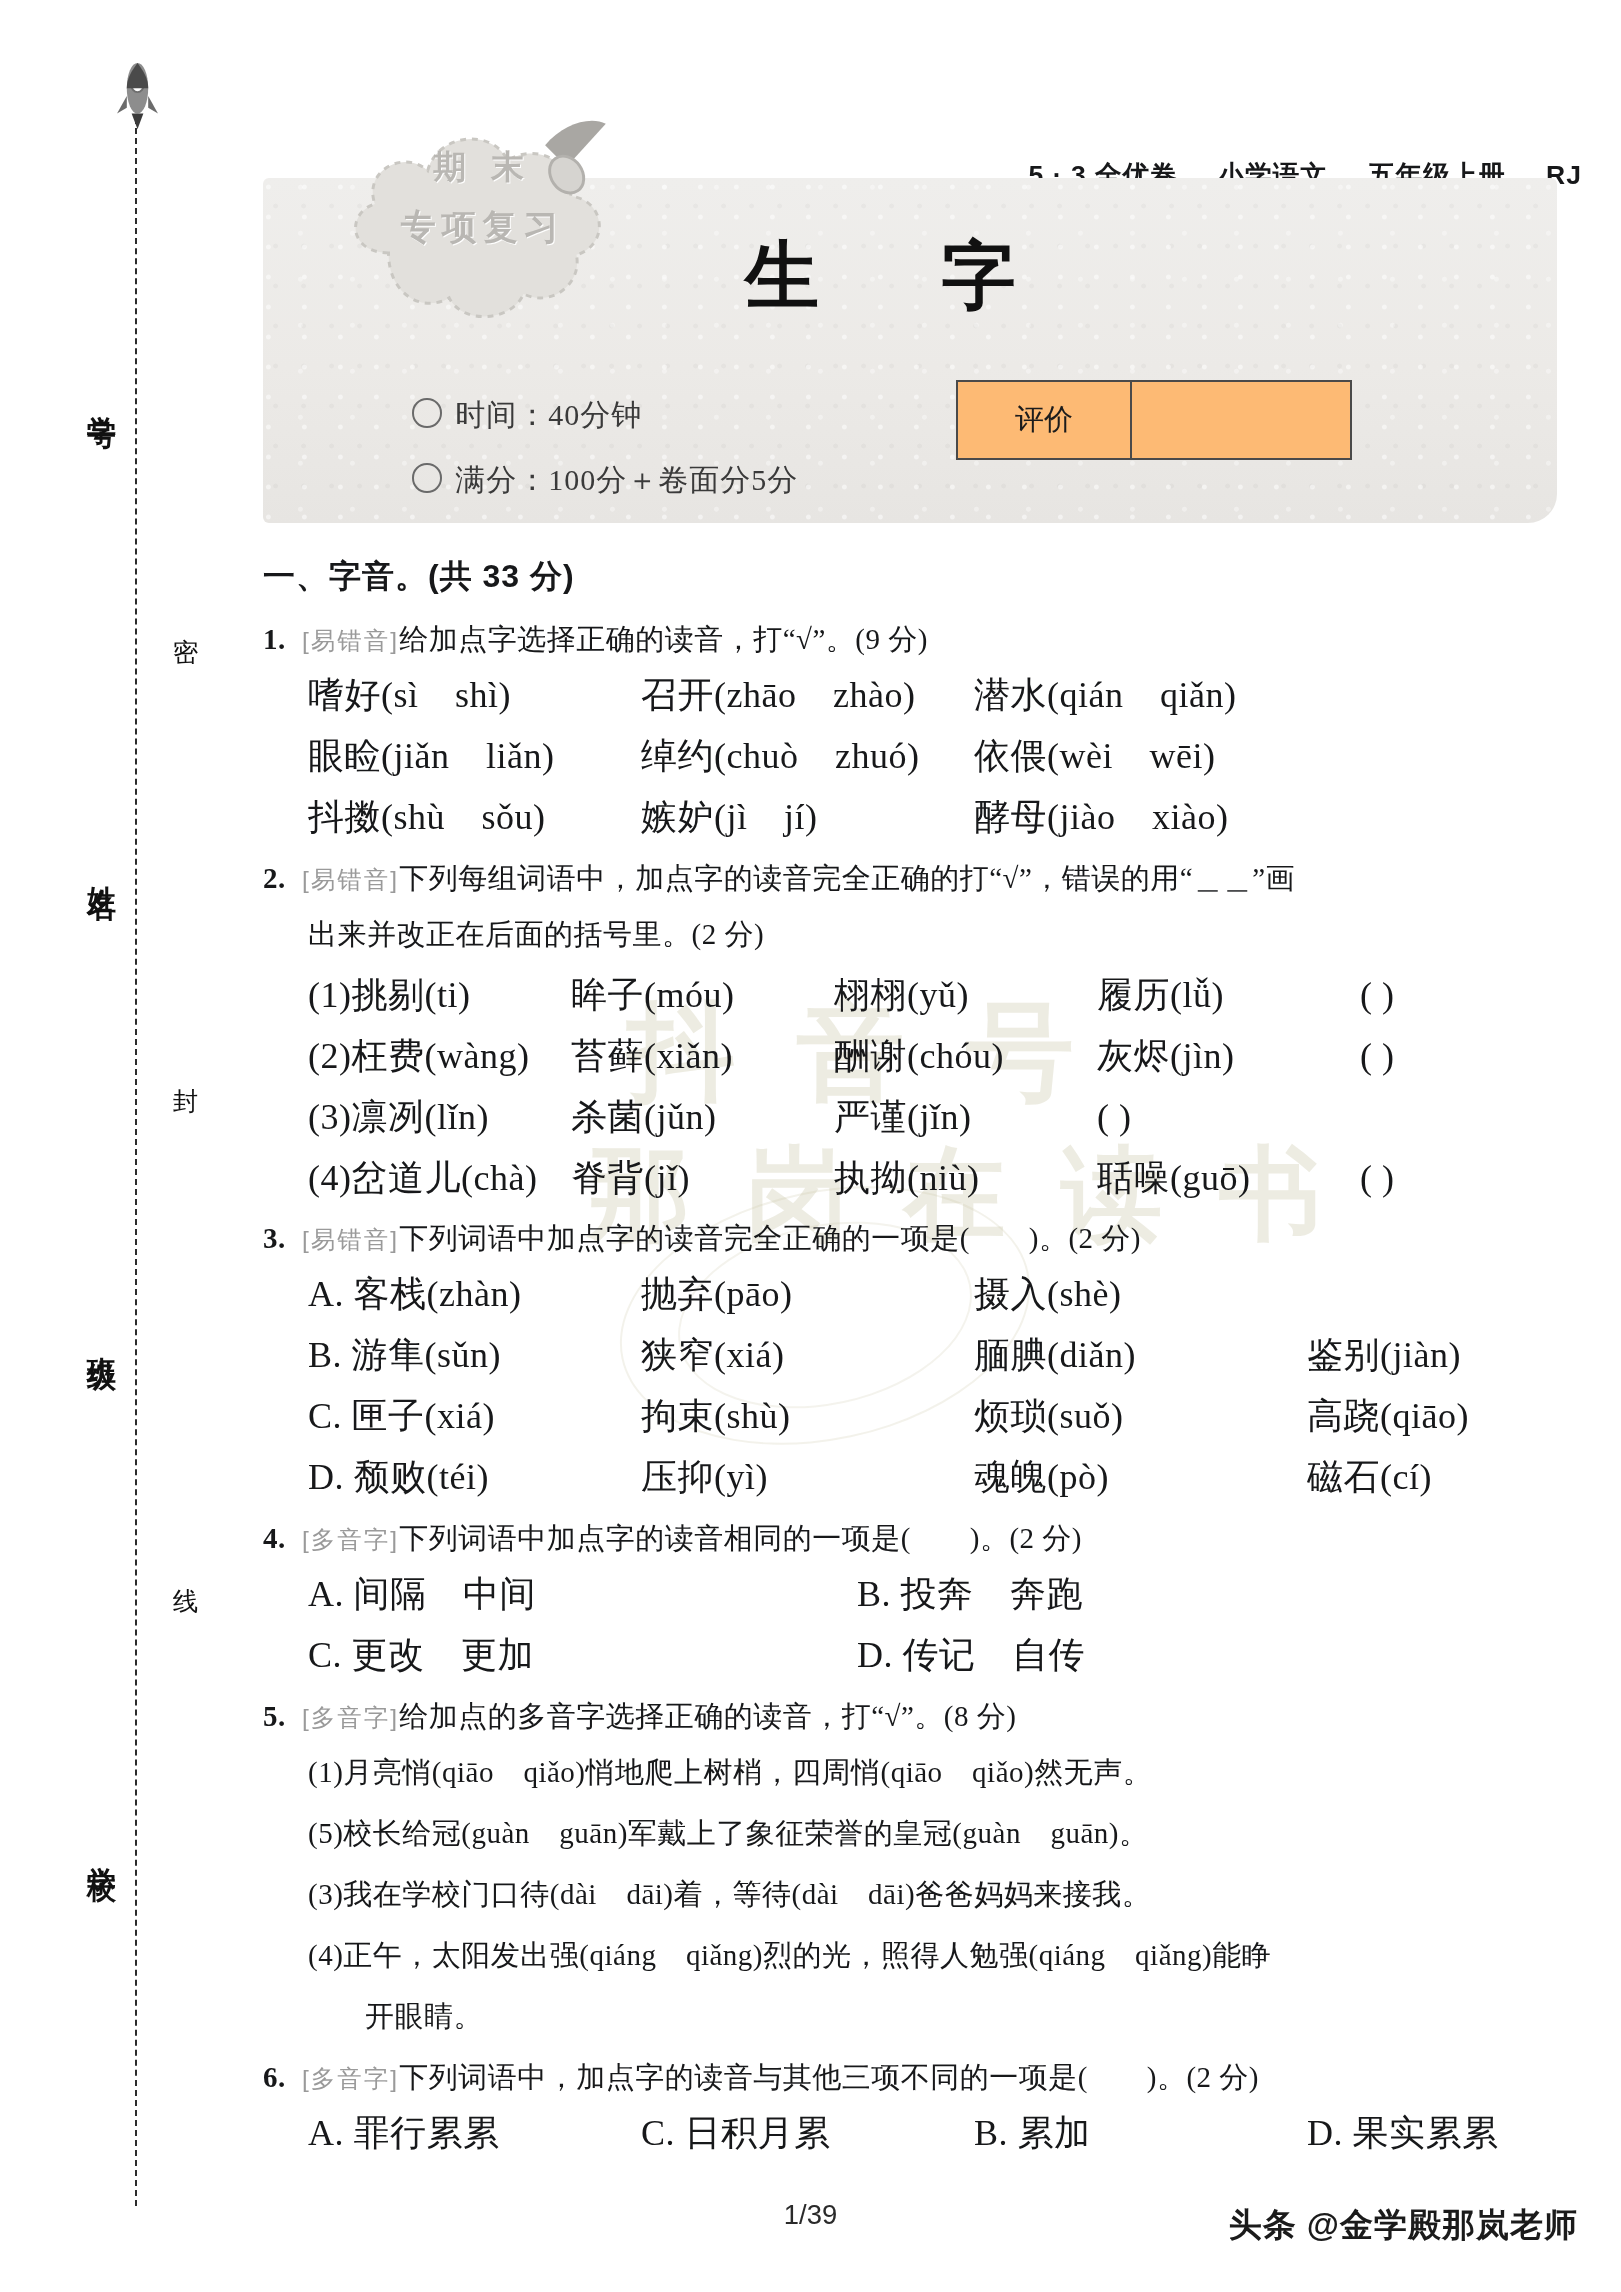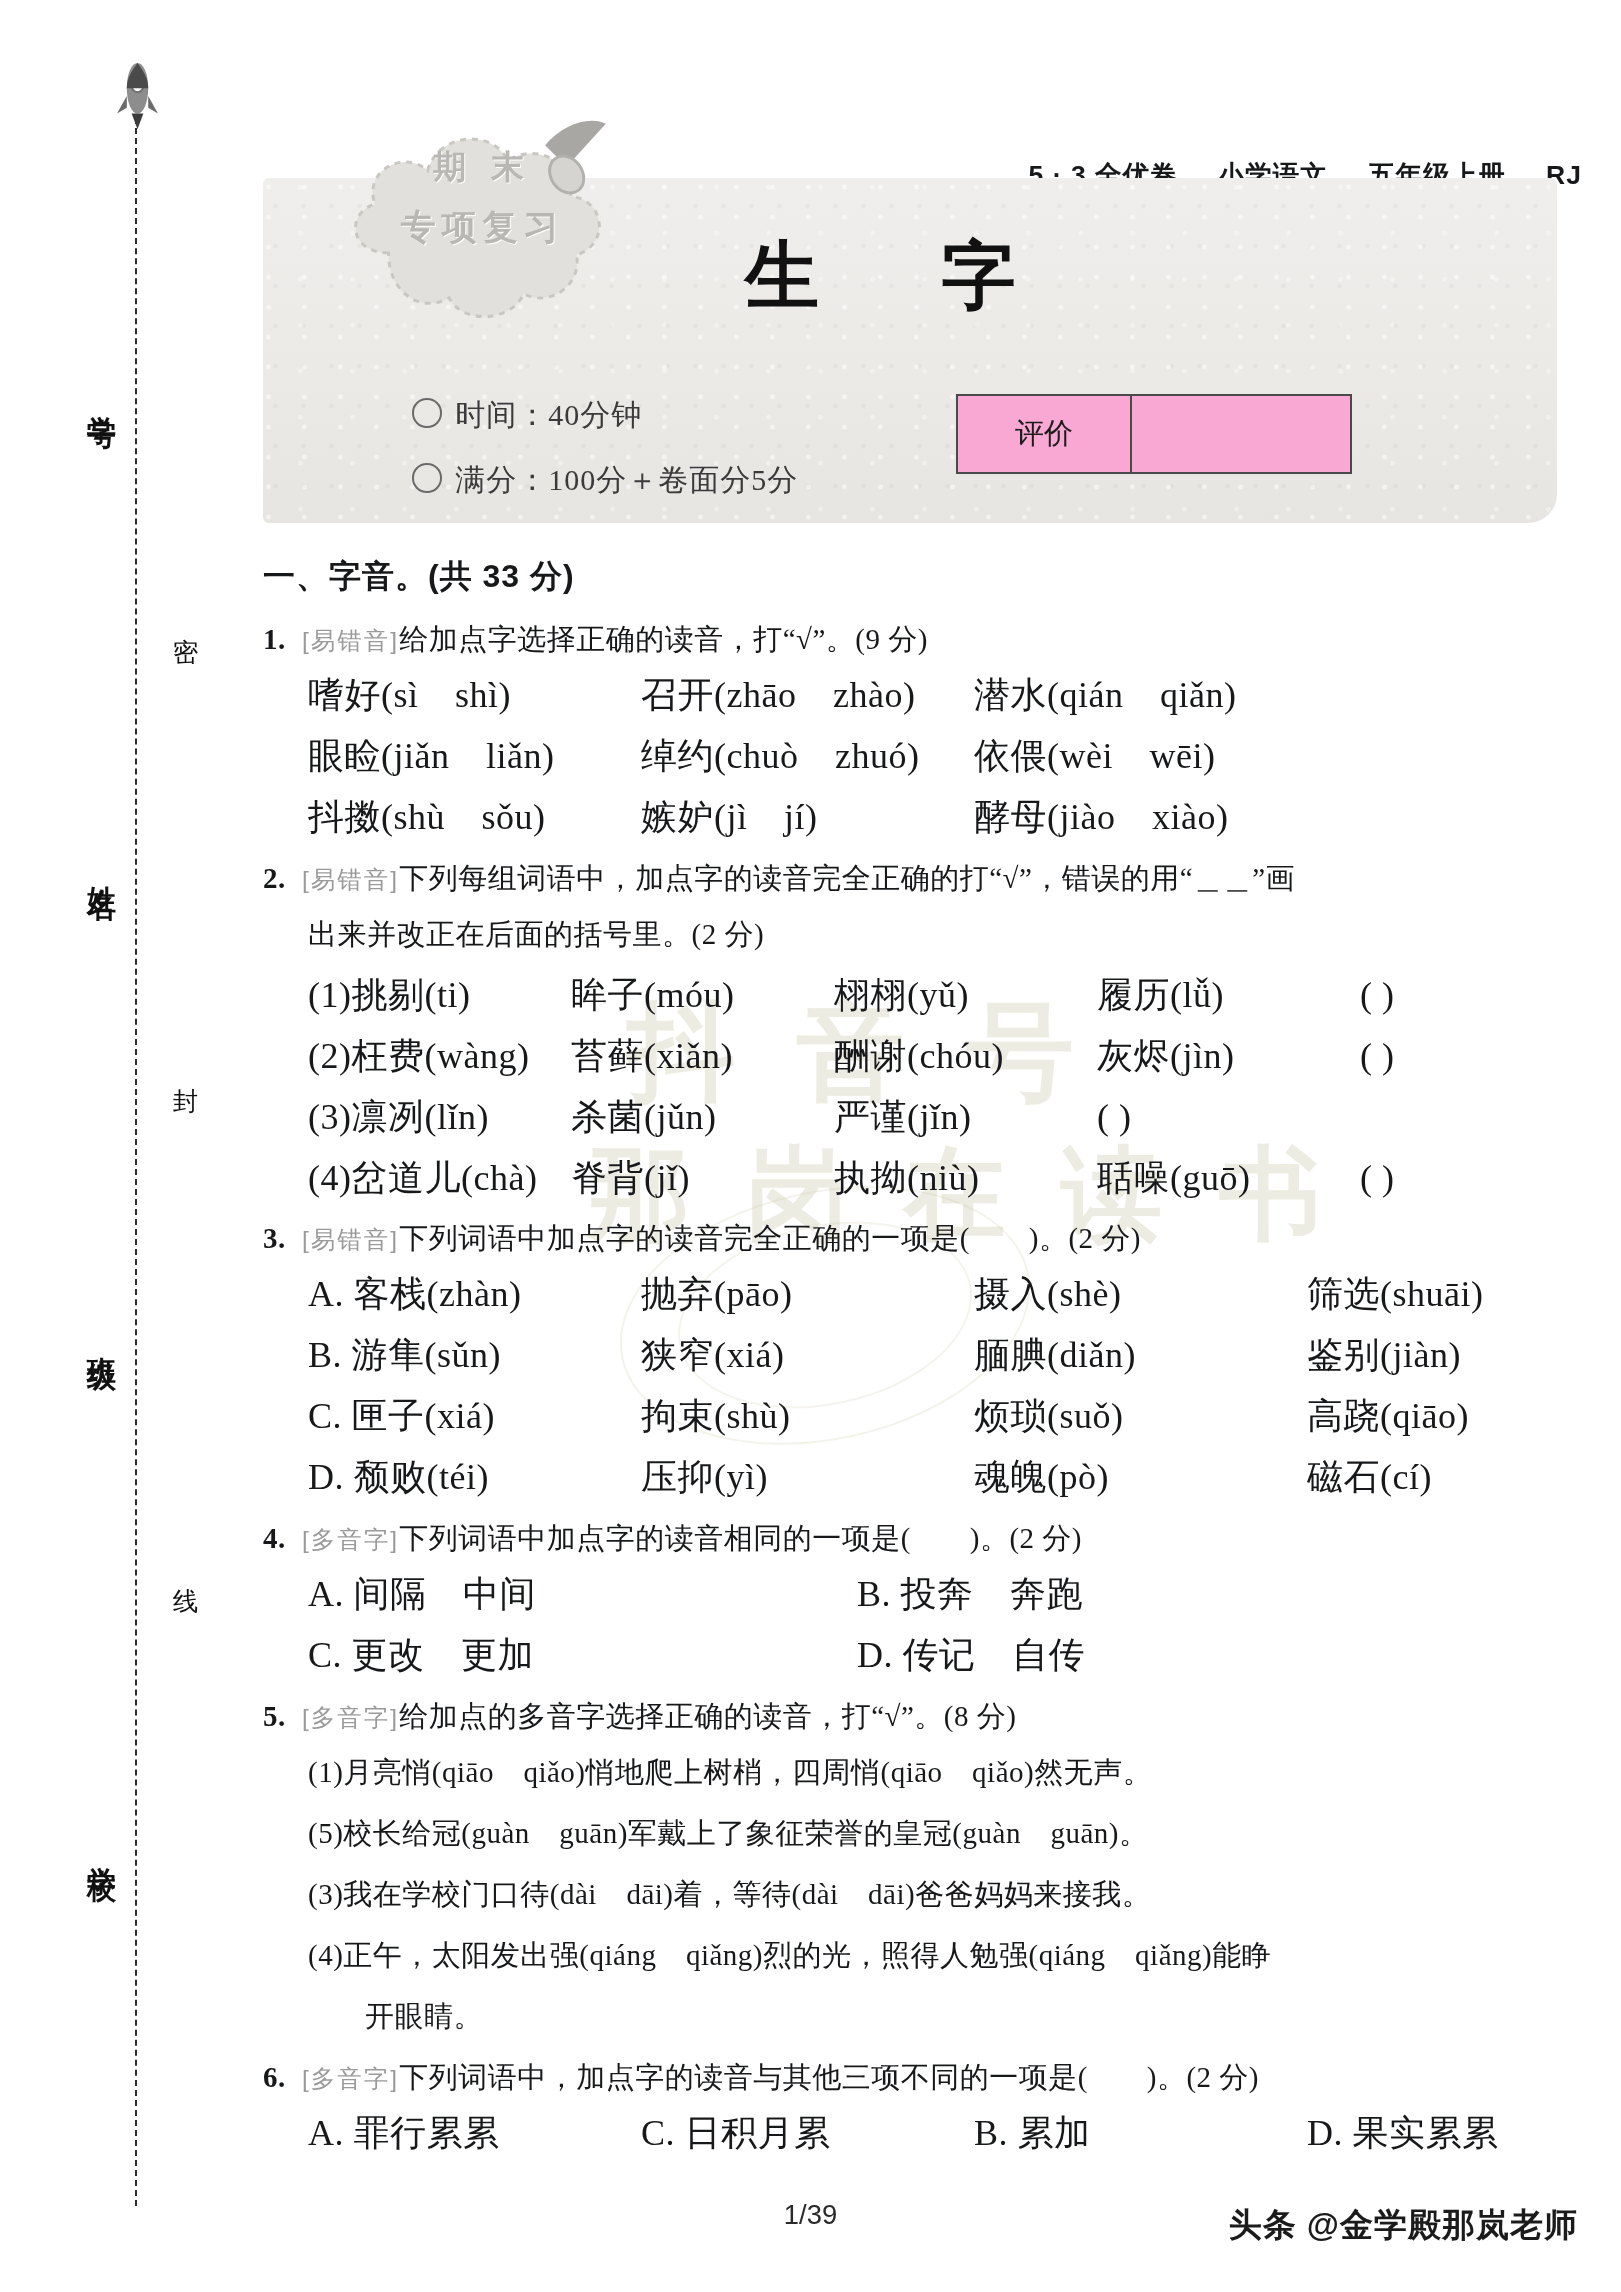--- a/index.html
+++ b/index.html
@@ -84,22 +84,22 @@
   .meta{
     position:absolute;left:412px;top:382px;
     font-size:30px;color:#3a3a3a;line-height:65px;
     letter-spacing:1px;
   }
   .meta .ic{
     display:inline-block;width:25.5px;height:25.5px;border:2px solid #6a6a6a;
     border-radius:50%;margin-right:13.7px;position:relative;top:2.9px;
   }
   .scorebox{
-    position:absolute;left:956px;top:394px;width:392px;height:76px;
-    border:2px solid #4a4a4a;background:#f9a8d4;display:flex;
+    position:absolute;left:956px;top:380px;width:392px;height:76px;
+    border:2px solid #4a4a4a;background:#fdba74;display:flex;
   }
   .scorebox .cell{
     flex:1;display:flex;align-items:center;justify-content:center;
     font-size:29px;color:#1c1c1c;
   }
   .scorebox .cell.first{border-right:2px solid #4a4a4a;flex:0 0 172px;}
 
   
   .content{position:absolute;left:263px;top:555px;width:1304px;}
   .sect{
@@ -299,21 +299,20 @@
 
     <div class="q">
       <div class="qhead">
         <span class="qnum">3.</span>
         <span class="qtext"><span class="tag">[易错音]</span><span>下列词语中加点字的读音完全正确的一项是(　　)。(2 分)</span></span>
       </div>
       <div class="row">
         <span class="c">A. 客栈(zhàn)</span>
         <span class="c">抛弃(pāo)</span>
         <span class="c">摄入(shè)</span>
-        <span class="c auto">筛选(shuāi)</span>
       </div>
       <div class="row">
         <span class="c">B. 游隼(sǔn)</span>
         <span class="c">狭窄(xiá)</span>
         <span class="c">腼腆(diǎn)</span>
         <span class="c auto">鉴别(jiàn)</span>
       </div>
       <div class="row">
         <span class="c">C. 匣子(xiá)</span>
         <span class="c">拘束(shù)</span>

